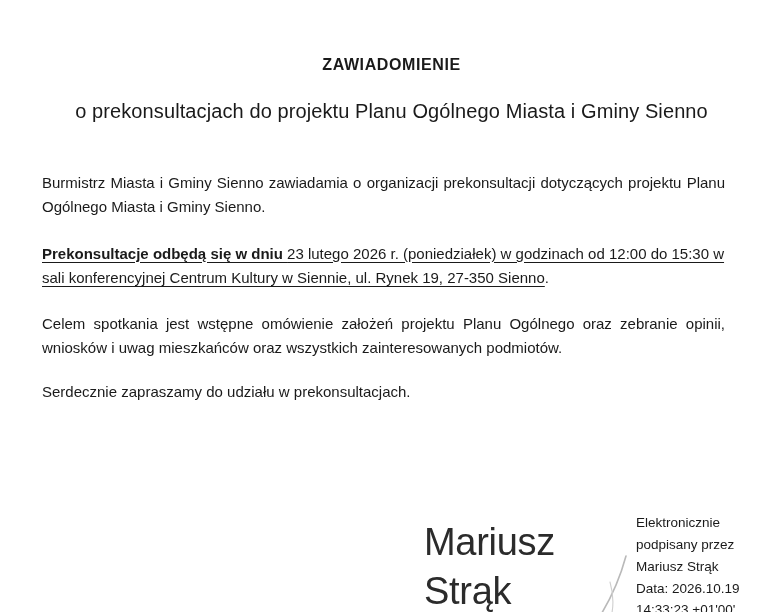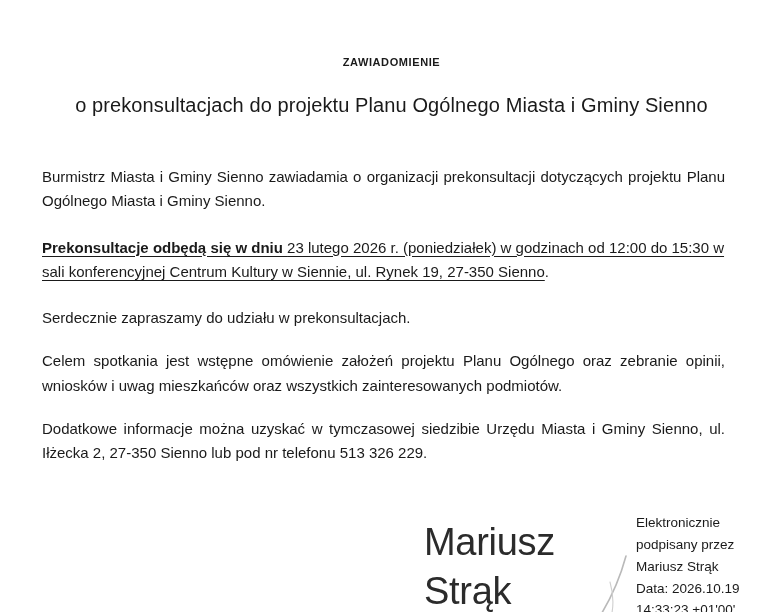--- a/index.html
+++ b/index.html
@@ -17,21 +17,21 @@
   }
   .page {
     position: relative;
     width: 783px;
     height: 612px;
     box-sizing: border-box;
     padding: 0 42px;
   }
   .doc-title {
     text-align: center;
-    font-size: 11px;
+    font-size: 16px;
     font-weight: bold;
     letter-spacing: 0.6px;
     margin-top: 56px;
   }
   .doc-subtitle {
     text-align: center;
     font-size: 20px;
     margin-top: 26px;
     letter-spacing: 0.1px;
   }
@@ -114,25 +114,24 @@
   <div class="doc-subtitle">o prekonsultacjach do projektu Planu Ogólnego Miasta i Gminy Sienno</div>
 
   <div class="body-block">
 
     <p class="para first">Burmistrz Miasta i Gminy Sienno zawiadamia o organizacji prekonsultacji dotyczących projektu Planu Ogólnego Miasta i Gminy Sienno.</p>
 
     <p class="bold-para">
       <span class="highlight">Prekonsultacje odbędą się w dniu </span><span class="underline-only">23 lutego 2026 r. (poniedziałek) w godzinach od 12:00 do 15:30 w sali konferencyjnej Centrum Kultury w Siennie, ul. Rynek 19, 27-350 Sienno</span><span>.</span>
     </p>
 
+    <p class="para">Celem spotkania jest wstępne omówienie założeń projektu Planu Ogólnego oraz zebranie opinii, wniosków i uwag mieszkańców oraz wszystkich zainteresowanych podmiotów.</p>
+
     <p class="para">Serdecznie zapraszamy do udziału w prekonsultacjach.</p>
 
-    <p class="para">Celem spotkania jest wstępne omówienie założeń projektu Planu Ogólnego oraz zebranie opinii, wniosków i uwag mieszkańców oraz wszystkich zainteresowanych podmiotów.</p>
-
-    <p class="para">Dodatkowe informacje można uzyskać w tymczasowej siedzibie Urzędu Miasta i Gminy Sienno, ul. Iłżecka 2, 27-350 Sienno lub pod nr telefonu 513 326 229.</p>
 
   </div>
 
   <div class="signature-area">
 
     <div class="sig-name">
       <span>Mariusz</span>
       <span>Strąk</span>
     </div>
 

